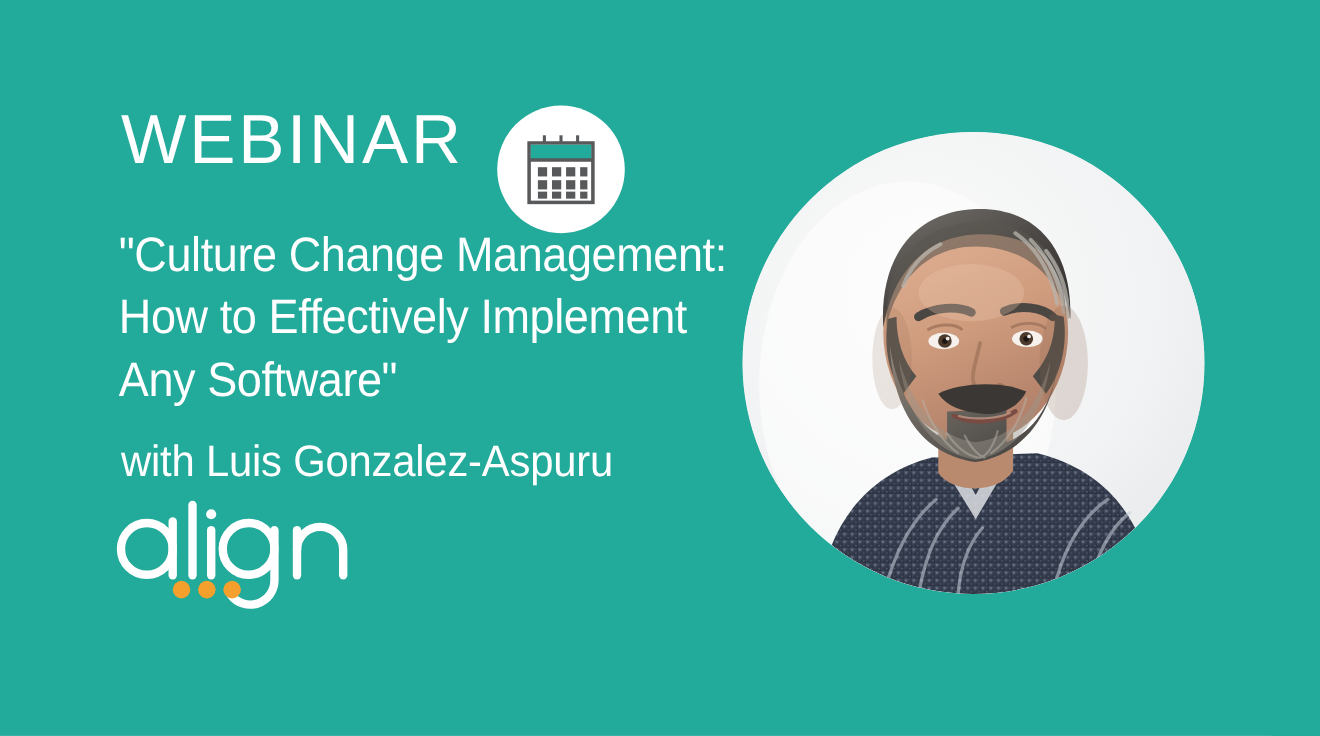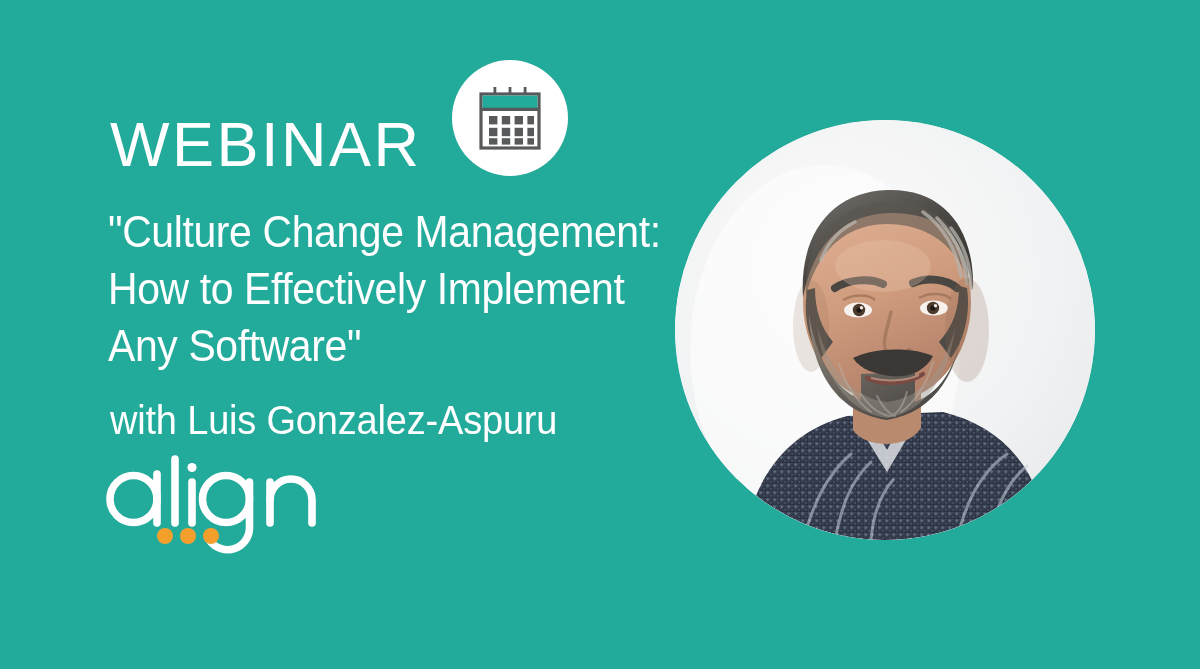--- a/index.html
+++ b/index.html
@@ -12,21 +12,21 @@
     position:relative;
     width:1200px; height:669px;
     background:#22AA9A;
     overflow:hidden;
   }
 
   
   #webinar-row {
     position:absolute;
     left:110px; top:96px;
-    display:flex; align-items:flex-end;
+    display:flex; align-items:flex-start;
     height:80px;
   }
   #webinar-label {
     color:#FFFFFF;
     font-family:"Liberation Sans", sans-serif;
     font-size:63px;
     font-weight:300;
     letter-spacing:2.5px;
     line-height:1;
     white-space:nowrap;

